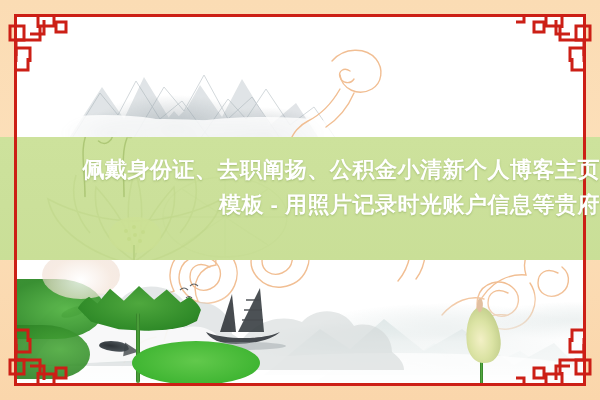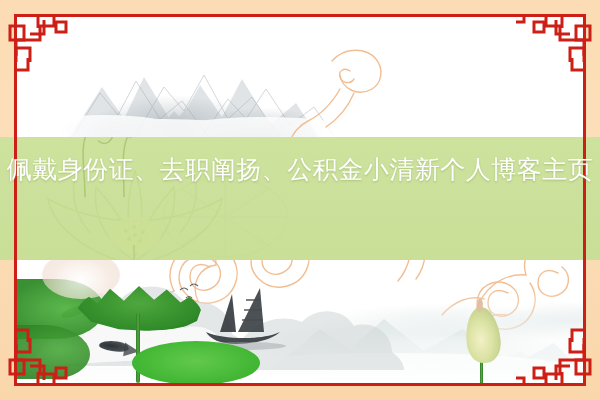--- a/index.html
+++ b/index.html
@@ -59,23 +59,23 @@
     opacity:.35;
   }
   .band .lotus-ghost2{
     position:absolute;left:150px;top:20px;width:150px;height:120px;
     opacity:.22;
   }
 
   
   .caption{
     position:absolute;left:0;right:0;top:152px;
-    text-align:center;
-    font-size:25px;line-height:35px;
-    font-weight:normal;
+    text-align:right;
+    font-size:22px;line-height:35px;
+    font-weight:bold;
     color:#ffffff;
     letter-spacing:.5px;
     text-shadow:0 1px 2px rgba(120,150,70,.45);
     white-space:nowrap;
     z-index:8;
   }
   .caption .l2{display:block;}
 
   
   .scene{position:absolute;left:0;bottom:0;width:100%;height:145px;}
@@ -314,20 +314,21 @@
       </g>
       <g fill="#a8c469" opacity="0.7">
         <ellipse cx="46" cy="26" rx="6" ry="4" transform="rotate(-30 46 26)"></ellipse>
         <ellipse cx="102" cy="36" rx="6" ry="4" transform="rotate(25 102 36)"></ellipse>
       </g>
     </svg>
   </div>
 
   <div class="caption">
     <span>佩戴身份证、去职阐扬、公积金小清新个人博客主页</span>
+    <span class="l2">模板 - 用照片记录时光账户信息等贵府</span>
   </div>
 
   <div class="frame">
     <svg width="600" height="400" viewBox="0 0 600 400">
       <g stroke="#cc1f16" fill="none" stroke-width="3">
 
         <line x1="14" y1="15.5" x2="586" y2="15.5"></line>
         <line x1="14" y1="384.5" x2="586" y2="384.5"></line>
         <line x1="15.5" y1="15" x2="15.5" y2="385"></line>
         <line x1="584.5" y1="15" x2="584.5" y2="385"></line>

